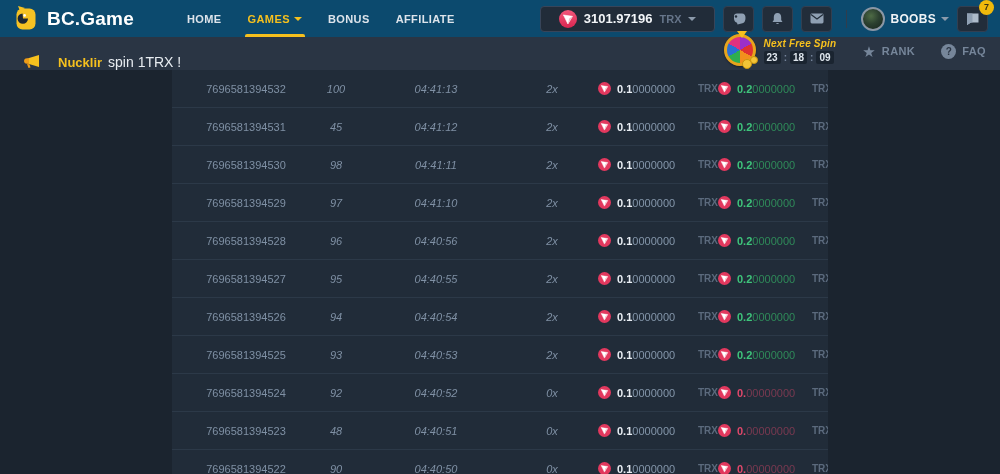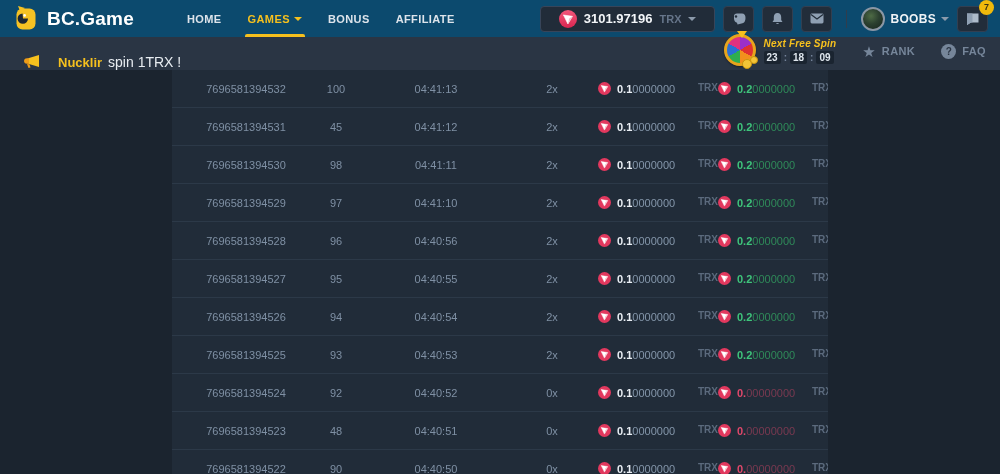--- a/index.html
+++ b/index.html
@@ -108,22 +108,22 @@
   .bets-table { width:656px; background:#212c39; overflow:hidden; }
   .bet-row {
     display:grid;
     grid-template-columns:120px 60px 140px 92px 120px 114px;
     align-items:center; height:38px;
     padding-left:14px; padding-right:8px;
     border-bottom:1px solid #2c3948;
     font-size:11px; color:#7f90a4; cursor:pointer;
   }
   .cell-id { text-align:center; }
-  .cell-center { text-align:center; }
-  .money { display:flex; justify-content:space-between; }
+  .cell-center { text-align:center;font-style:italic; }
+  .money { display:flex; align-items:center; justify-content:space-between; }
   .money-group { display:flex; align-items:center; gap:6px; }
   .money .cur { font-size:10px; font-weight:bold; color:#5b6a7d; }
   .val b { font-style:normal; font-weight:bold; color:#e9eef4; }
   .val i { font-style:normal; color:#8496aa; }
   .val.win b { color:#3ec47b; }
   .val.win i { color:#2f8a59; }
   .val.lose b { color:#e0486b; }
   .val.lose i { color:#e0486b; opacity:0.45; }
 
   svg { display:block; }

